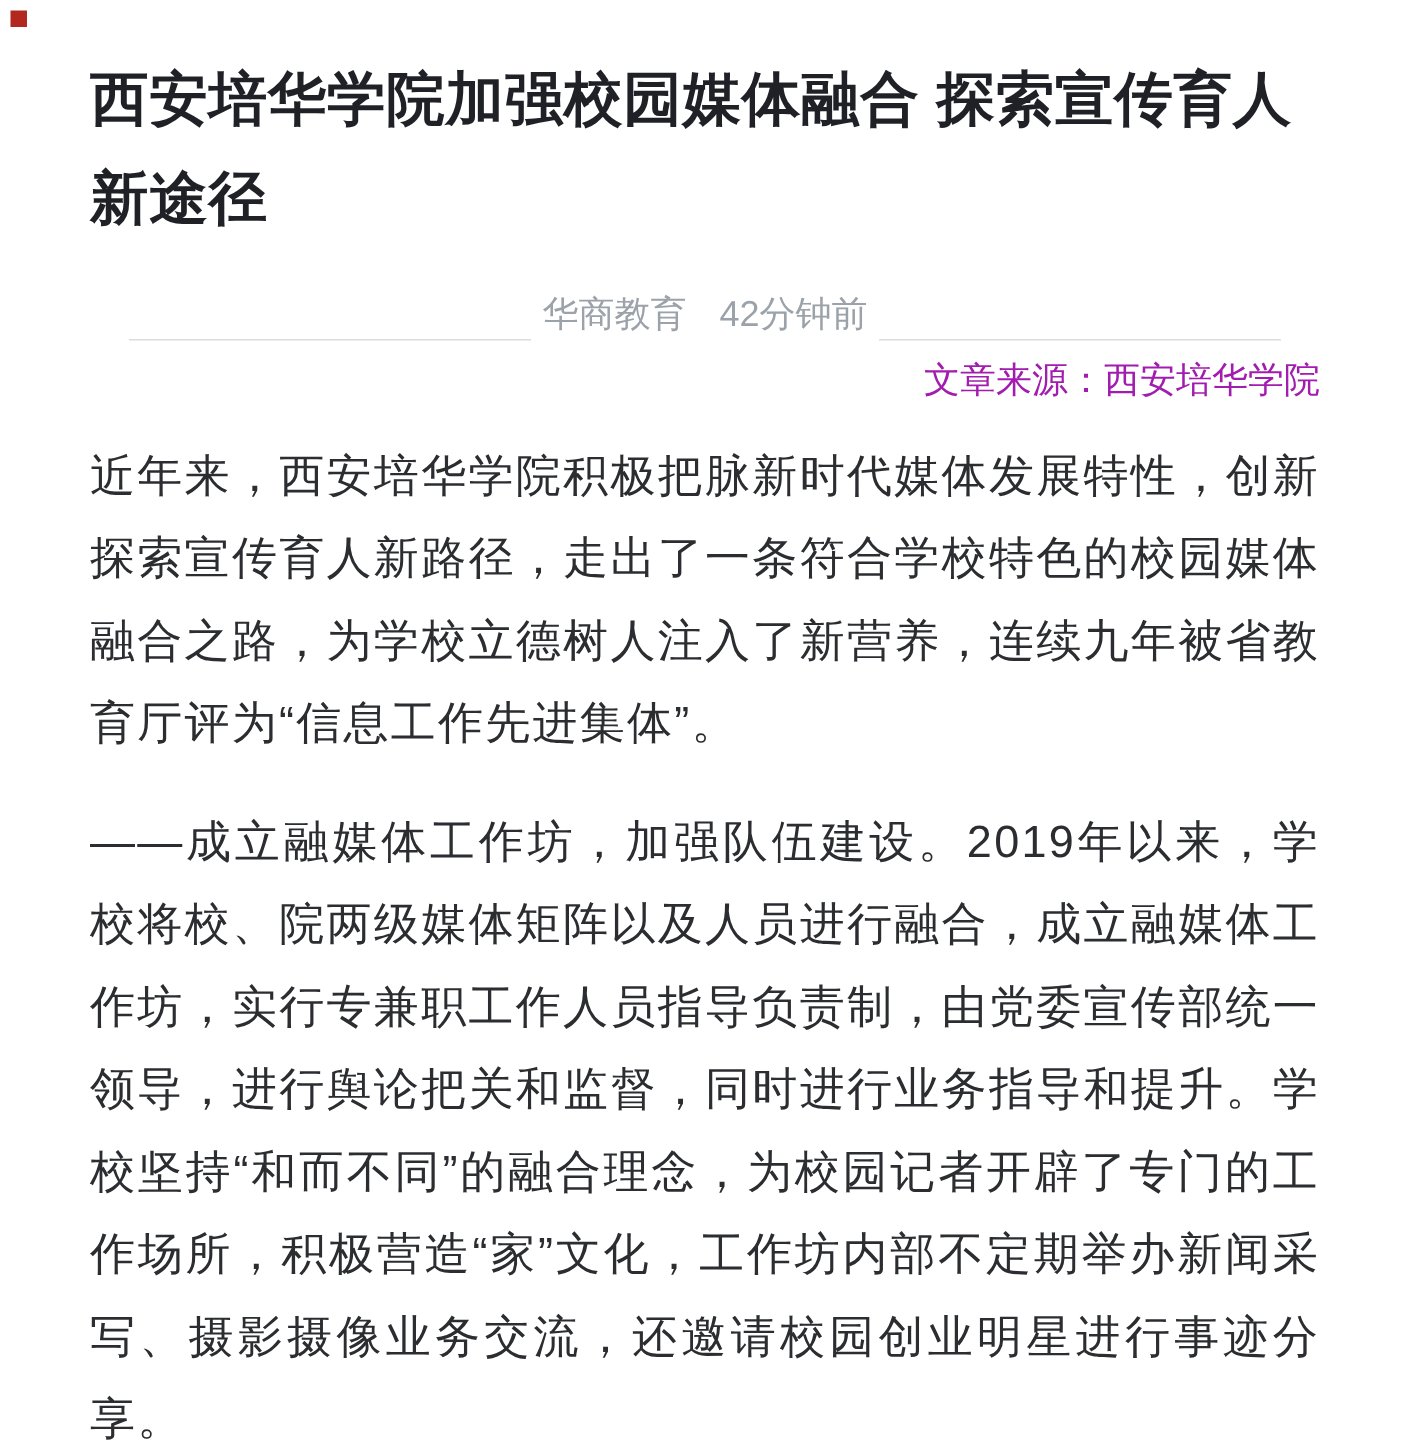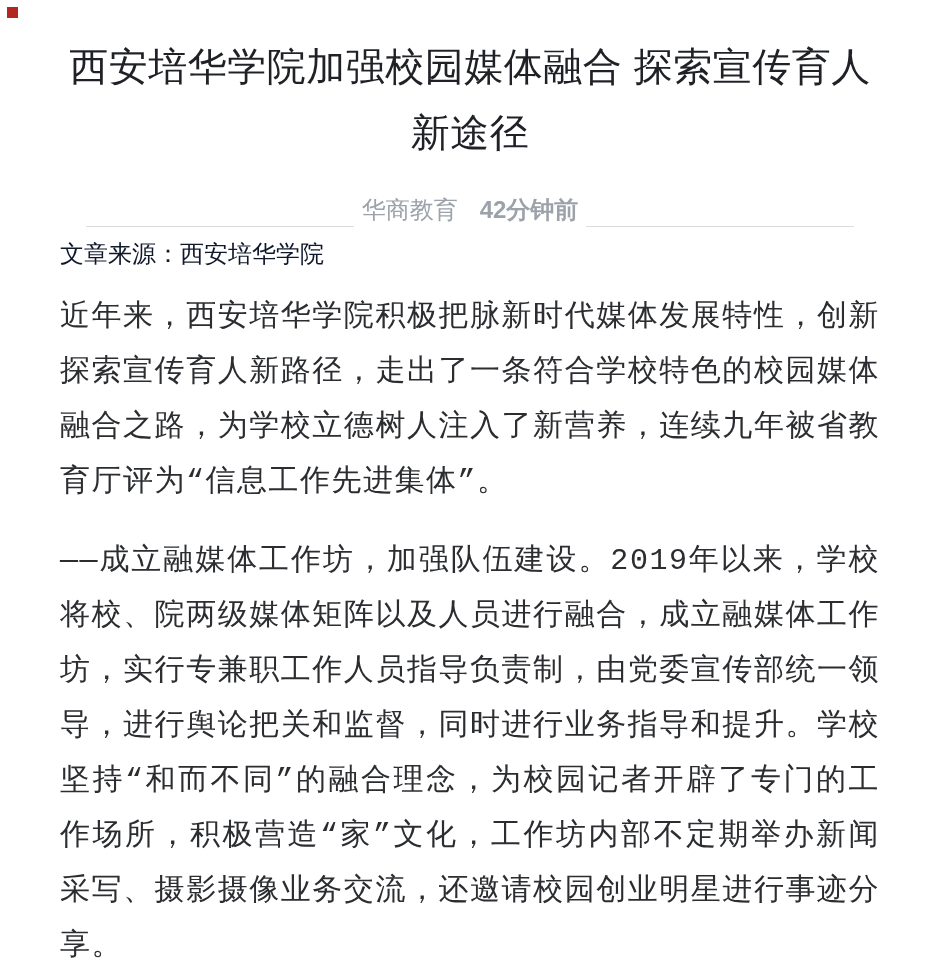--- a/index.html
+++ b/index.html
@@ -22,22 +22,22 @@
     height: 11px;
     background: #b2271e;
   }
   .article {
     padding: 34px 60px 0;
   }
   .article-title {
     margin: 0;
     font-size: 39px;
     line-height: 66px;
-    font-weight: 400;
-    text-align: center;
+    font-weight: 700;
+    text-align: left;
     color: #1f2126;
     letter-spacing: 0.5px;
   }
   .byline {
     display: flex;
     align-items: flex-end;
     margin: 27px 26px 0;
     font-size: 24px;
     line-height: 34px;
     color: #9ba2a9;
@@ -49,37 +49,35 @@
   }
   .byline-text {
     flex: 0 0 auto;
     padding: 0 8px;
     white-space: nowrap;
     display: flex;
     align-items: baseline;
   }
   .publish-time {
     margin-left: 22px;
-    font-weight: bold;
   }
   .source-line {
     margin-top: 12px;
     font-size: 24px;
     line-height: 30px;
-    color: #0f172a;
-    text-align: left;
+    color: #a21caf;
+    text-align: right;
   }
   .content p {
     margin: 0;
     font-size: 30px;
     line-height: 55px;
     letter-spacing: 1.5px;
     text-align: justify;
     color: #2b2d30;
-    font-family: Liberation Mono, monospace;
   }
   .content p.para-1 { margin-top: 21px; }
   .content p.para-2 { margin-top: 24px; }
 </style>
 </head>
 <body>
 
 <div class="corner-marker"></div>
 
 <div class="article">

